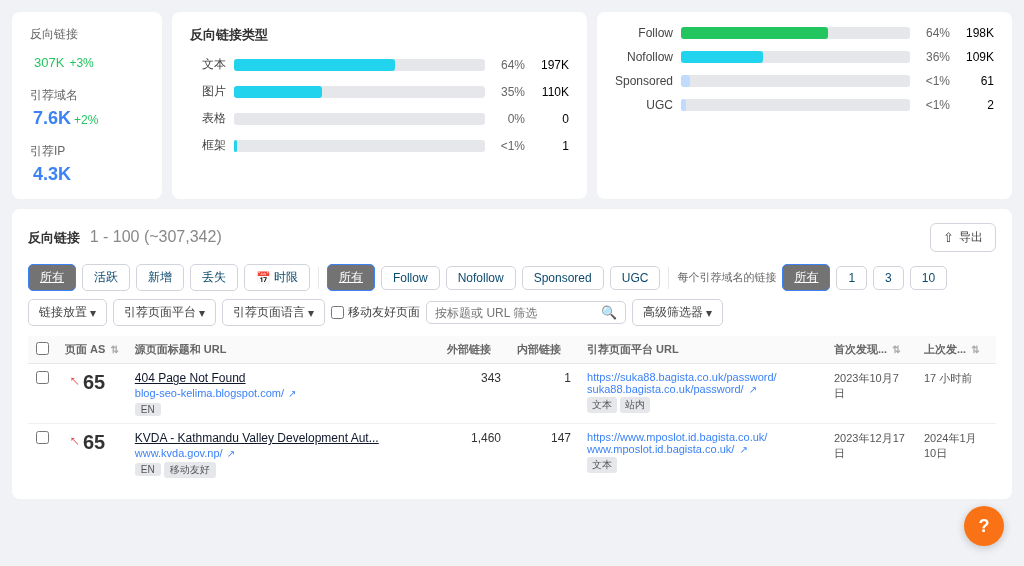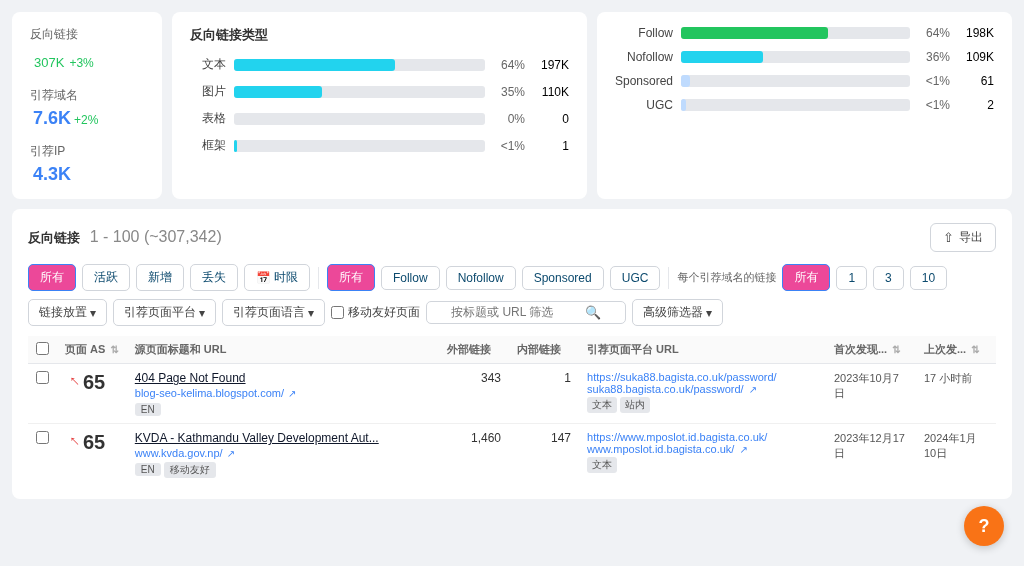--- a/index.html
+++ b/index.html
@@ -29,26 +29,26 @@
     .chart-count { width: 36px; font-size: 12px; color: #000000; font-weight: 400; text-align: right; flex-shrink: 0; }
 
     
     .main-section { background: #fff; border-radius: 8px; padding: 14px 16px; }
     .section-header { display: flex; align-items: center; justify-content: space-between; margin-bottom: 12px; }
     .export-btn { display: flex; align-items: center; gap: 5px; border: 1px solid #d1d5db; border-radius: 6px; padding: 5px 12px; font-size: 12px; cursor: pointer; background: #fff; color: #444; }
 
     
     .filter-row { display: flex; align-items: center; gap: 6px; margin-bottom: 8px; flex-wrap: wrap; }
     .tab-btn { border: 1px solid #d1d5db; border-radius: 5px; padding: 4px 11px; font-size: 12px; cursor: pointer; background: #fff; color: #0c4a6e; white-space: nowrap; }
-    .tab-btn.active { background: #ec4899; color: #fff; border-color: #3b82f6; }
+    .tab-btn.active { background: #737373; color: #fff; border-color: #3b82f6; text-decoration: underline; }
     .tab-divider { width: 1px; height: 22px; background: #e5e7eb; margin: 0 2px; }
     .filter-row2 { display: flex; align-items: center; gap: 6px; margin-bottom: 10px; }
     .dropdown-btn { border: 1px solid #d1d5db; border-radius: 5px; padding: 4px 10px; font-size: 12px; cursor: pointer; background: #fff; color: #444; display: flex; align-items: center; gap: 3px; }
     .checkbox-label { display: flex; align-items: center; gap: 4px; font-size: 12px; color: #444; cursor: pointer; }
-    .search-input-wrap { display: flex; align-items: flex-start; border: 1px solid #d1d5db; border-radius: 5px; padding: 3px 24px; background: #fff; gap: 5px; flex: 1; max-width: 200px; }
+    .search-input-wrap { display: flex; align-items: center; border: 1px solid #d1d5db; border-radius: 5px; padding: 3px 8px; background: #fff; gap: 5px; flex: 1; max-width: 200px; }
     .search-input-wrap input { border: none; outline: none; font-size: 12px; color: #666; width: 100%; background: transparent; }
 
     
     .data-table { width: 100%; border-collapse: collapse; }
     .data-table th { font-size: 11px; color: #666; font-weight: 600; padding: 6px 8px; border-bottom: 1px solid #e5e7eb; text-align: left; background: #fafafa; white-space: nowrap; }
     .data-table td { font-size: 12px; color: #333; padding: 7px 8px; border-bottom: 1px solid #f0f0f0; vertical-align: top; }
     .data-table tr:last-child td { border-bottom: none; }
     .cb-col { width: 28px; }
     .score-col { width: 50px; text-align: center; }
     .url-col { }

